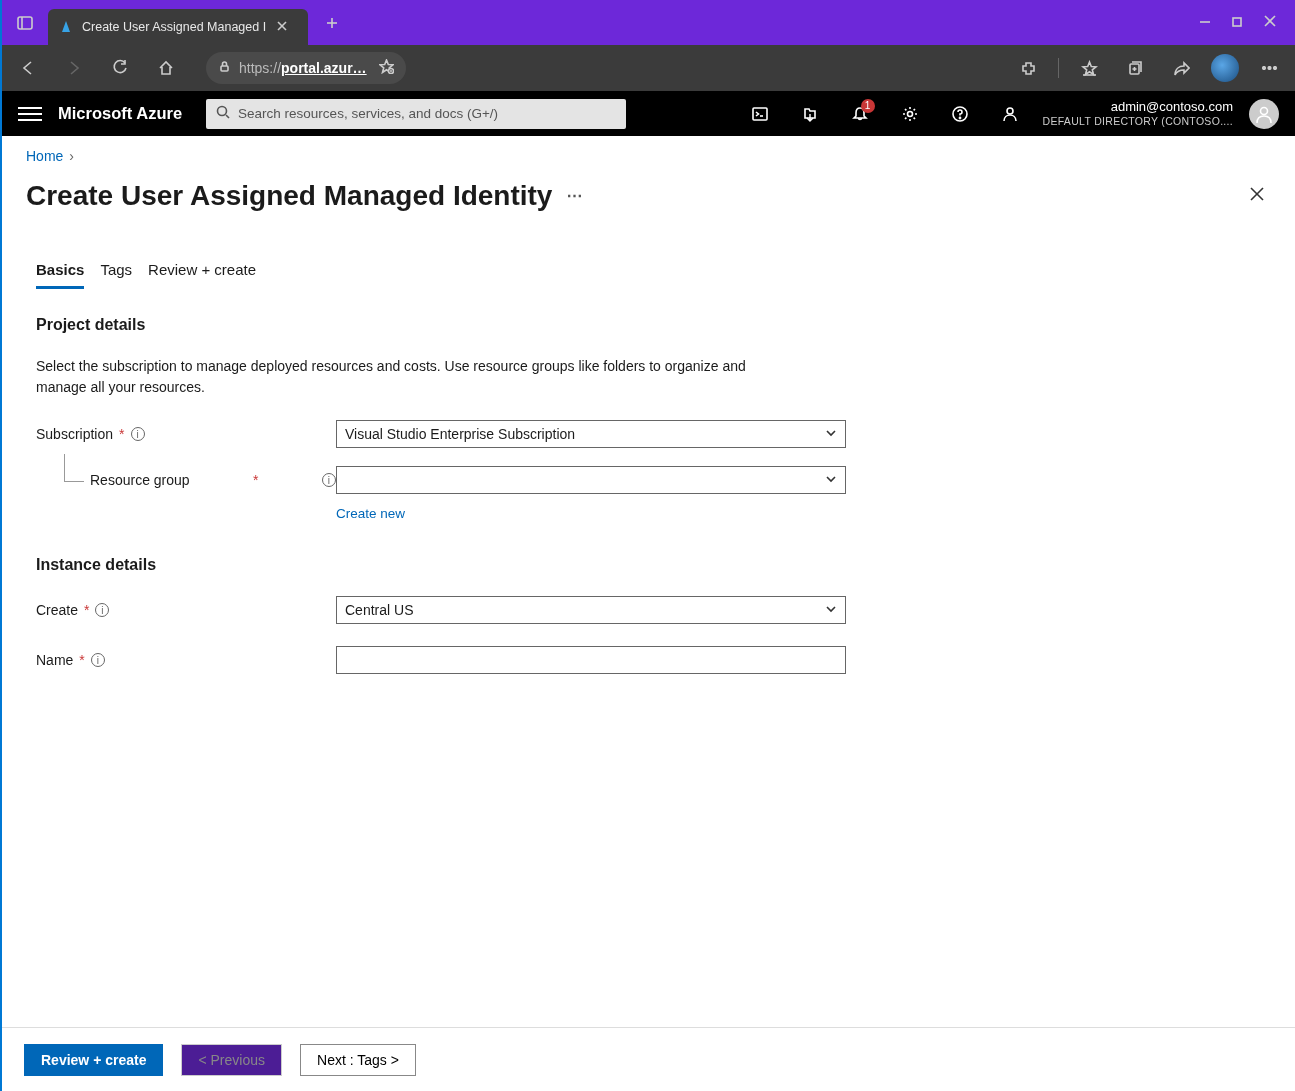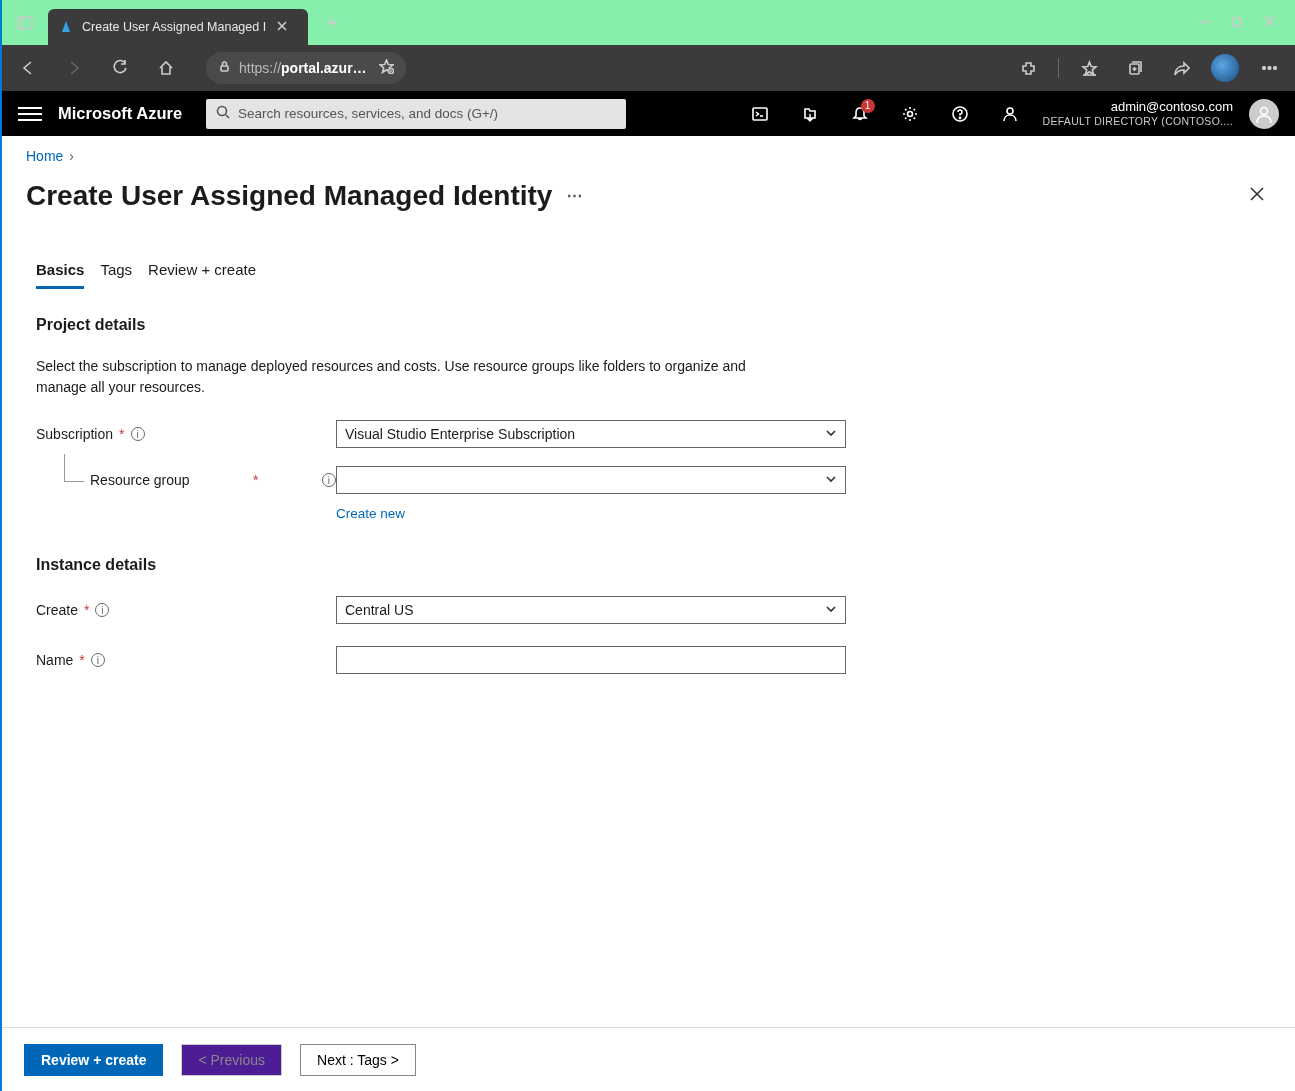--- a/index.html
+++ b/index.html
@@ -1,33 +1,33 @@
 <!DOCTYPE html>
 <html><head>
 <meta charset="utf-8">
 <style>
 * { margin: 0; padding: 0; box-sizing: border-box; font-family: "Segoe UI", -apple-system, sans-serif; }
 body { width: 1295px; height: 1091px; background: #fff; overflow: hidden; display: flex; flex-direction: column; border-left: 2px solid #0078d4; }
 
 
-.titlebar { height: 45px; background: #86efac; display: flex; align-items: center; padding: 0 8px; }
+.titlebar { height: 45px; background: #6d28d9; display: flex; align-items: center; padding: 0 8px; }
 .tab-region { display: flex; align-items: center; margin-left: 8px; flex: 1; height: 100%; }
 .sidebar-btn { width: 30px; height: 30px; display:flex; align-items:center; justify-content:center; color:#ccc; }
 .tab { background: #3b3b3b; color: #e8e8e8; height: 36px; display: flex; align-items: center; padding: 0 10px; border-radius: 6px 6px 0 0; font-size: 12.5px; min-width: 260px; margin-top: 9px; }
 .tab .fav { width:16px; height:16px; margin-right:8px; display:flex; align-items:center; justify-content:center; }
 .tab .close { margin-left: 10px; color:#ccc; cursor:pointer; }
 .new-tab { color:#ccc; margin-left:10px; width:28px; height:28px; display:flex; align-items:center; justify-content:center; font-size:18px; }
 .win-controls { display:flex; gap: 20px; color:#ccc; padding: 0 10px; }
 
 .addrbar { height: 46px; background: #3b3b3b; display:flex; align-items:center; padding: 0 10px; gap: 14px; }
 .nav-btn { width:32px; height:32px; display:flex; align-items:center; justify-content:center; color:#ccc; border-radius:4px; }
 .nav-btn.disabled { color:#666; }
 .url-box { flex: 0 0 200px; height: 32px; background:#4a4a4a; border-radius:16px; display:flex; align-items:center; padding:0 12px; color:#ccc; font-size:14px; gap:8px; margin-left:10px; }
 .url-text { white-space:nowrap; overflow:hidden; color:#bbb; }
-.url-text b { color:#fff; font-weight:600; }
+.url-text b { color:#fff; font-weight:600;text-decoration:underline; }
 .addrbar .spacer { flex:1; }
 .toolbar-icon { width:32px; height:32px; display:flex; align-items:center; justify-content:center; color:#ccc; }
 .profile-pic { width:28px; height:28px; border-radius:50%; background: radial-gradient(circle at 40% 40%, #5aa6e6, #1a4d80); }
 .divider-v { width:1px; height:20px; background:#666; }
 
 
 .azure-bar { height: 45px; background:#000; display:flex; align-items:center; padding:0 16px; gap:16px; color:#fff; }
 .hamburger { width:24px; display:flex; flex-direction:column; gap:4px; cursor:pointer; }
 .hamburger span { height:2px; background:#fff; }
 .azure-logo { font-weight:600; font-size:16.5px; }

